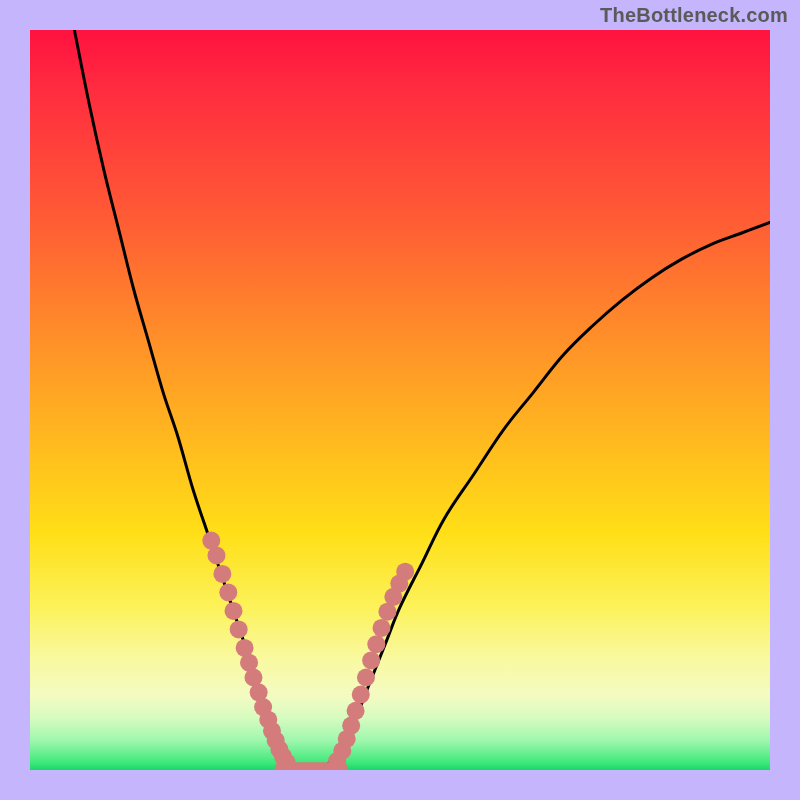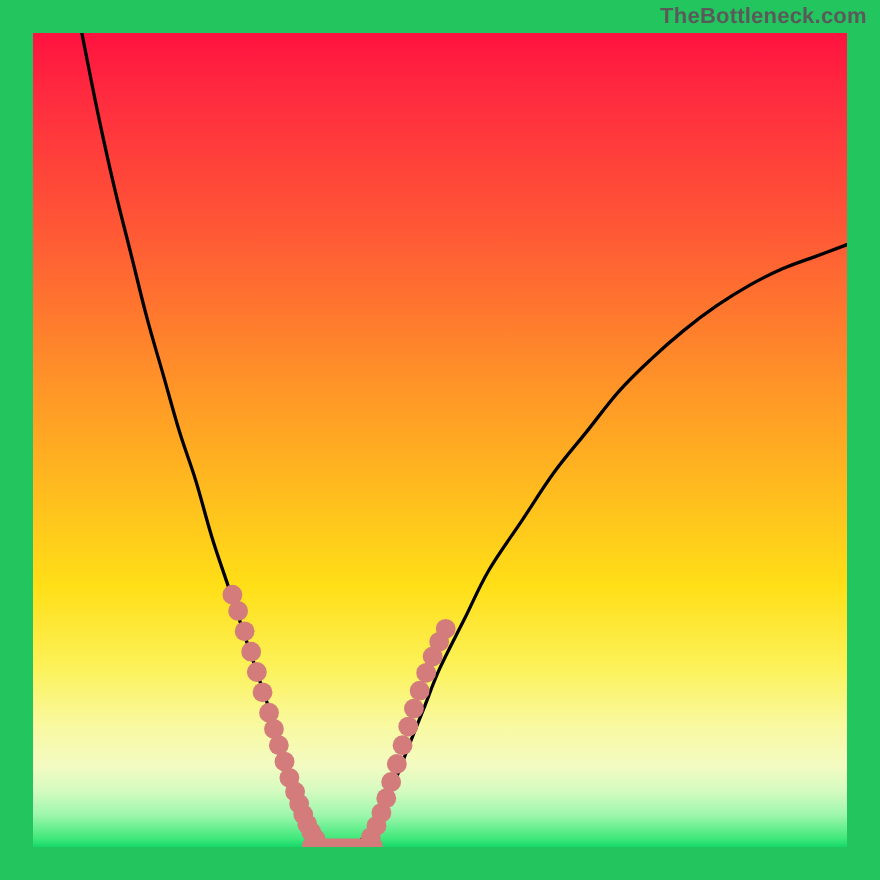--- a/index.html
+++ b/index.html
@@ -6,21 +6,21 @@
     margin: 0;
     padding: 0;
     width: 800px;
     height: 800px;
     overflow: hidden;
     font-family: Arial, Helvetica, sans-serif;
   }
   .frame {
     width: 800px;
     height: 800px;
-    background: #22c55e;
+    background: #c4b5fd;
     position: relative;
   }
   .watermark {
     position: absolute;
     top: 4px;
     right: 12px;
     color: #5a5a5a;
     font-size: 20px;
     font-weight: 600;
     letter-spacing: 0.2px;

